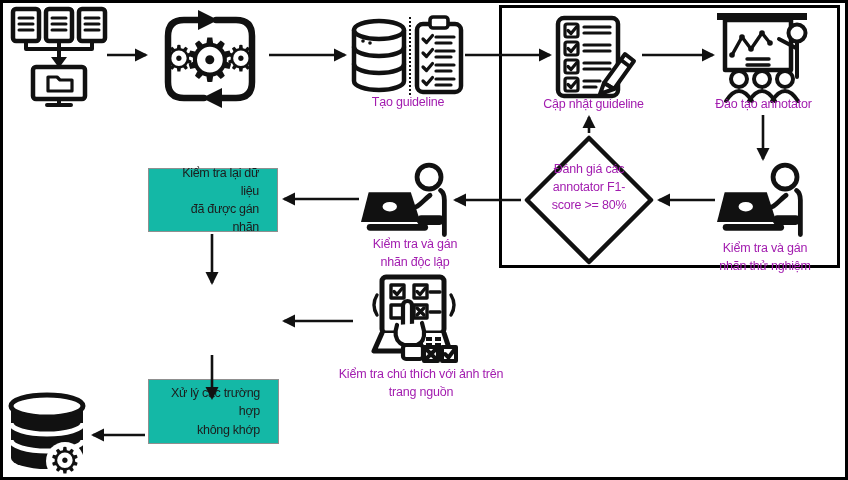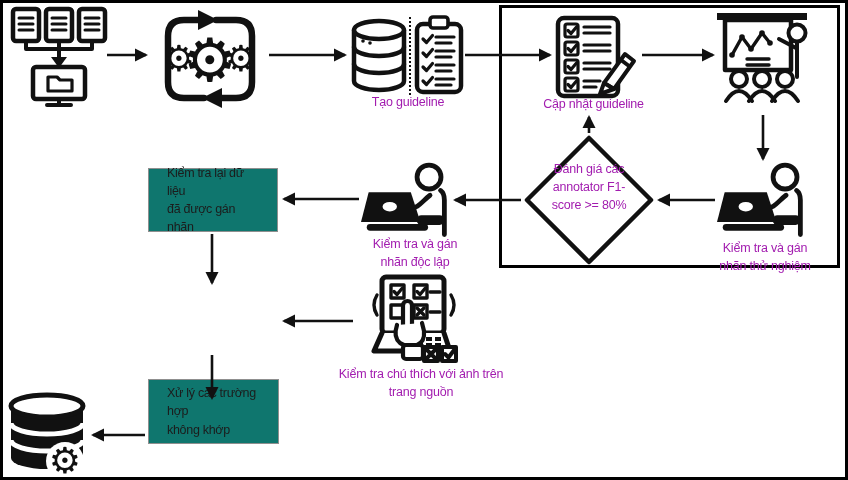--- a/index.html
+++ b/index.html
@@ -10,23 +10,23 @@
     overflow:hidden;
     font-family:"Liberation Sans","DejaVu Sans",sans-serif;
     color:#1c1c1c;
   }
   .abs { position:absolute; }
   .lbl {
     position:absolute; text-align:center; white-space:pre-line;
     font-size:12.5px; line-height:1.42; letter-spacing:-0.2px; color:#a21caf;
   }
   .pbox {
-    position:absolute; background:#0f766e; border:1px solid #8f8f8f;
+    position:absolute; background:#14b8a6; border:1px solid #8f8f8f;
     display:flex; align-items:center; justify-content:center;
-    text-align:left; font-size:12.5px; line-height:1.45;
+    text-align:right; font-size:12.5px; line-height:1.45;
     letter-spacing:-0.3px; white-space:pre-line; padding:18px;
   }
   .groupbox { position:absolute; border:3px solid #000; background:transparent; }
   #arrow-layer { position:absolute; left:0; top:0; pointer-events:none; }
   svg.icon { position:absolute; overflow:visible; }
   svg .st  { stroke:#111; fill:none; stroke-linecap:round; stroke-linejoin:round; }
   svg .fl  { fill:#111; stroke:none; }
   svg .wfl { fill:#fff; }
 </style>
 </head>
@@ -205,20 +205,21 @@
 
   <svg class="icon" style="left:521px; top:132px;" width="130" height="130" viewBox="0 0 130 130">
     <polygon class="st wfl" points="65,3 127,65 65,127 3,65" stroke-width="4.5"></polygon>
   </svg>
   <div class="lbl" style="left:528px; top:158px; width:116px;">Đánh giá các
 annotator F1-
 score &gt;= 80%</div>
 
   <div class="lbl" style="left:344px; top:91px;  width:122px;">Tạo guideline</div>
   <div class="lbl" style="left:518px; top:93px;  width:145px;">Cập nhật guideline</div>
+  <div class="lbl" style="left:688px; top:93px;  width:145px;">Đào tạo annotator</div>
   <div class="lbl" style="left:691px; top:237px; width:142px;">Kiểm tra và gán
 nhãn thử nghiệm</div>
   <div class="lbl" style="left:341px; top:233px; width:142px;">Kiểm tra và gán
 nhãn độc lập</div>
   <div class="lbl" style="left:317px; top:363px; width:202px;">Kiểm tra chú thích với ảnh trên
 trang nguồn</div>
 
   <svg id="arrow-layer" width="848" height="480" viewBox="0 0 848 480">
     <defs>
       <marker id="ah" viewBox="0 0 10 10" refX="8.5" refY="5" markerWidth="5.2" markerHeight="5.2" orient="auto-start-reverse">

